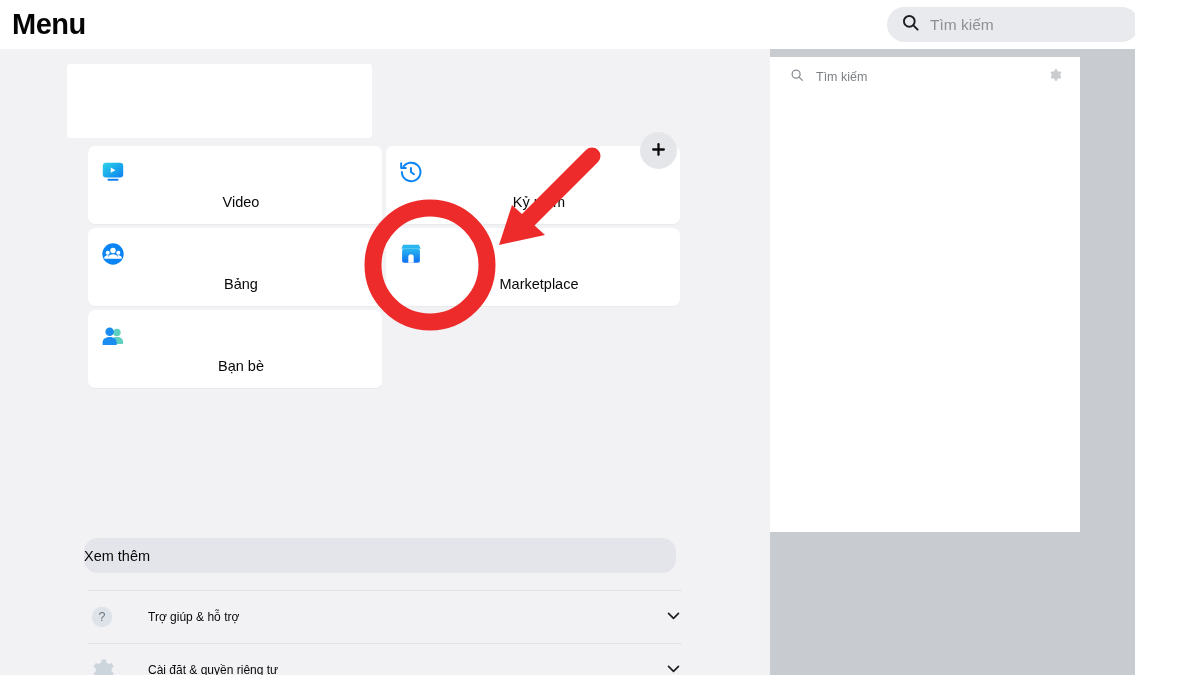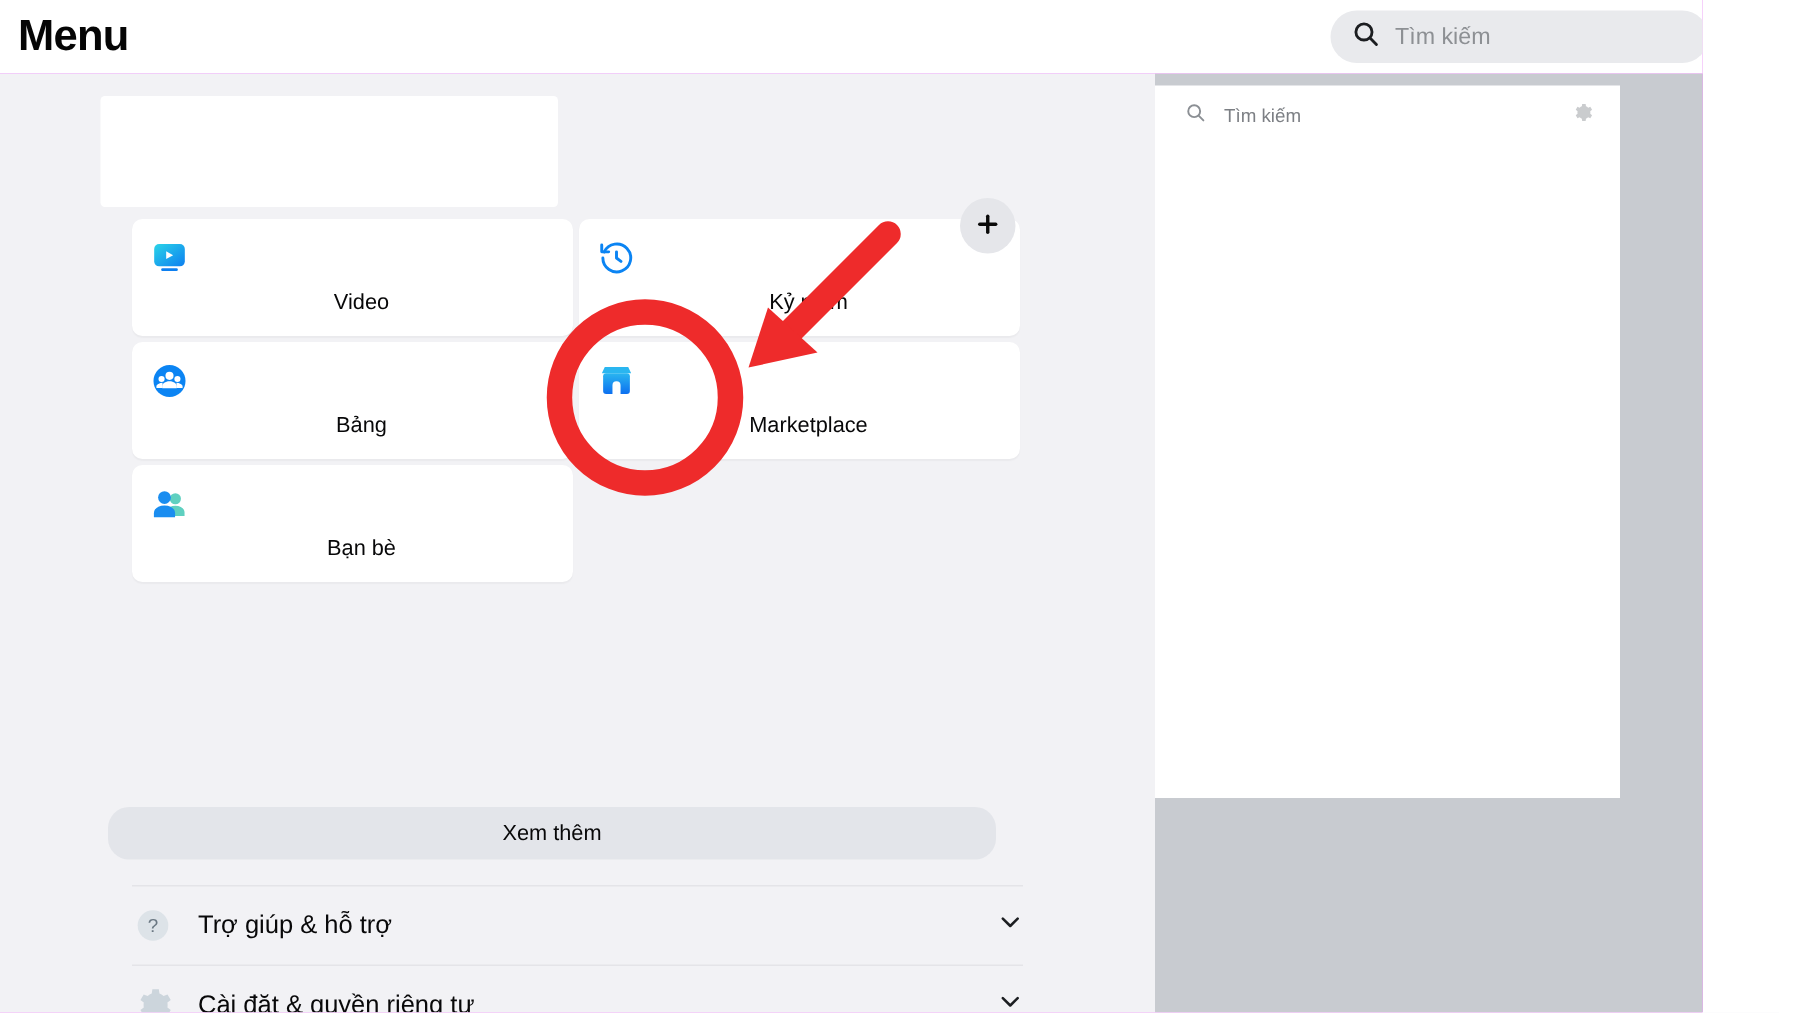--- a/index.html
+++ b/index.html
@@ -7,21 +7,21 @@
   html, body {
     width: 1200px; height: 675px;
     overflow: hidden;
     font-family: "Liberation Sans", "DejaVu Sans", sans-serif;
     background: #ffffff;
   }
   .screen {
     position: relative;
     width: 1135px; height: 675px;
     overflow: hidden;
-    background: #d946ef;
+    background: #7dd3fc;
   }
 
   
   .topbar {
     position: absolute; left: 0; top: 0;
     width: 1200px; height: 49px;
     background: #ffffff;
     display: flex; align-items: center;
     z-index: 40;
   }
@@ -91,45 +91,45 @@
   }
   .tile-icon { width: 26px; height: 26px; display: block; }
   .tile-label {
     font-size: 14.5px; color: #080809; margin-top: 10px;
     line-height: 1;
     text-align: center;
   }
 
   
   .seemore {
-    position: absolute; left: 72px; top: 489px;
+    position: absolute; left: 84px; top: 489px;
     width: 592px; height: 35px;
     background: #e3e5ea; border-radius: 14px;
-    display: flex; align-items: center; justify-content: center;
+    display: flex; align-items: center; justify-content: flex-start;
     border: none; cursor: pointer;
   }
   .seemore span { font-size: 14.5px; color: #080809; font-weight: 500; }
 
   
   .acc-wrap {
     position: absolute; left: 0; top: 541px; width: 770px;
   }
   .acc-row {
     position: relative;
     margin: 0 88px;
     height: 53px;
     display: flex; align-items: center;
     border-top: 1px solid #e4e4e8;
     cursor: pointer;
   }
   .acc-icon {
     width: 28px; height: 28px; margin-right: 16px; flex: none;
     display: flex; align-items: center; justify-content: center;
   }
-  .acc-label { font-size: 17px; color: #080809; }
+  .acc-label { font-size: 12px; color: #080809; margin-left: 16px; }
   .acc-chev { margin-left: auto; color: #1c1e21; }
 
   
   .right-area {
     position: absolute; left: 770px; top: 49px;
     width: 430px; height: 626px;
     background: #c8cbd0;
   }
   .right-panel {
     position: absolute; left: 770px; top: 57px;

